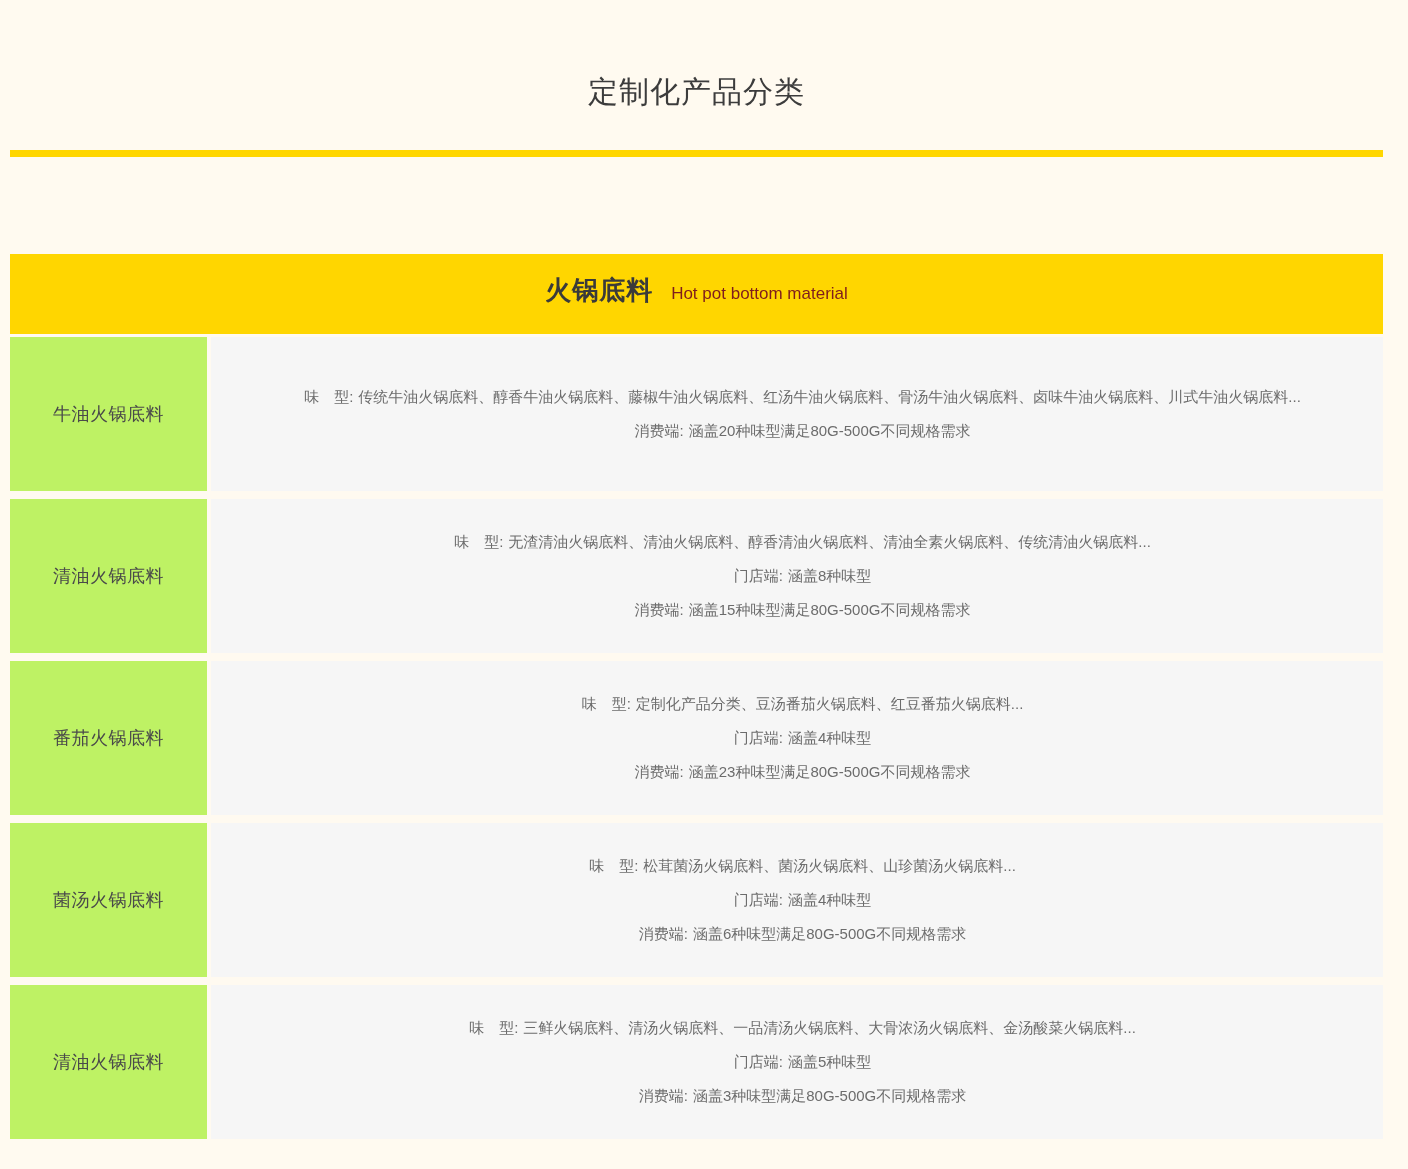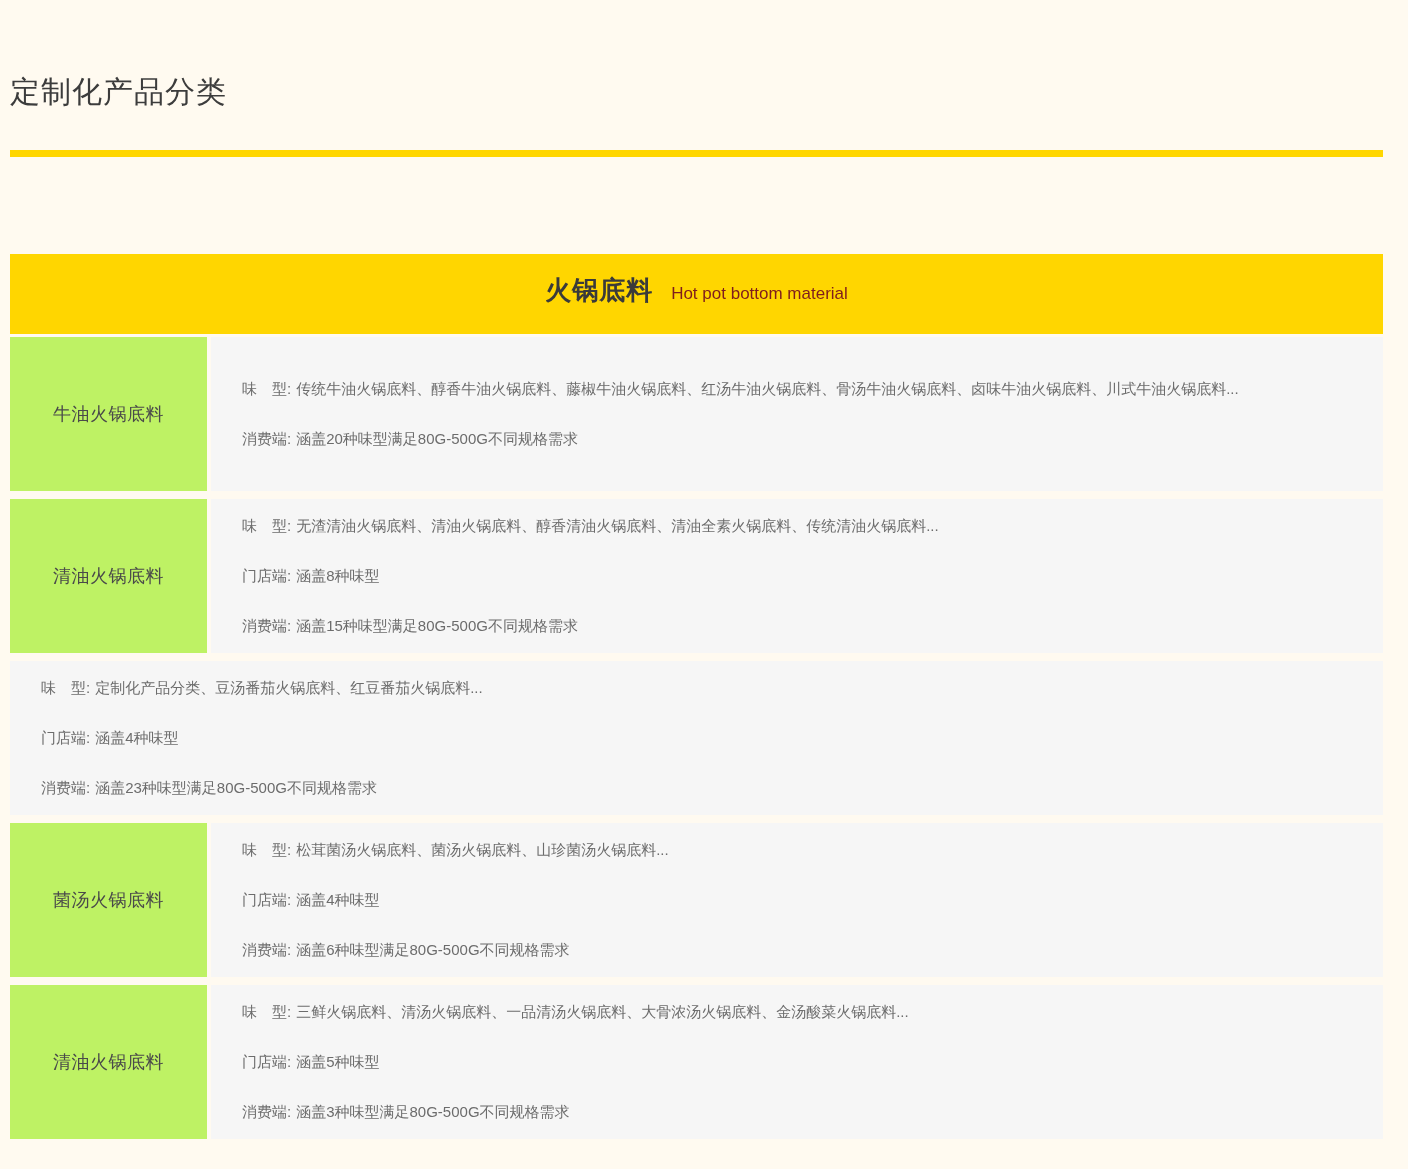--- a/index.html
+++ b/index.html
@@ -7,20 +7,21 @@
   body {
     width: 1408px;
     height: 1169px;
     background: #FFFAF0;
     font-family: "Liberation Sans", "DejaVu Sans", sans-serif;
     overflow: hidden;
   }
   .page {
     padding-left: 10px;
     padding-right: 25px;
+    text-align: center;
   }
   .page-title {
     margin: 0;
     padding-top: 72px;
     font-size: 30px;
     font-weight: 400;
     color: #3c3c3c;
     letter-spacing: 1px;
   }
   .accent-divider {
@@ -68,21 +69,21 @@
     letter-spacing: 0.5px;
   }
   .row-content {
     flex: 1;
     background: #F6F6F6;
     display: flex;
     flex-direction: column;
     justify-content: center;
     padding-left: 31px;
     padding-right: 20px;
-    row-gap: 30px;
+    row-gap: 14px;
   }
   .line {
     margin: 0;
     font-size: 15px;
     line-height: 20px;
     color: #6c6c6c;
     white-space: nowrap;
     overflow: hidden;
   }
   .line .lbl { margin-right: 5px; }
@@ -116,20 +117,21 @@
       <div class="row">
         <div class="row-label">清油火锅底料</div>
         <div class="row-content">
           <p class="line"><span class="lbl">味　型:</span><span class="val">无渣清油火锅底料、清油火锅底料、醇香清油火锅底料、清油全素火锅底料、传统清油火锅底料...</span></p>
           <p class="line"><span class="lbl">门店端:</span><span class="val">涵盖8种味型</span></p>
           <p class="line"><span class="lbl">消费端:</span><span class="val">涵盖15种味型满足80G-500G不同规格需求</span></p>
         </div>
       </div>
 
       <div class="row">
+        <div class="row-label">番茄火锅底料</div>
         <div class="row-content">
           <p class="line"><span class="lbl">味　型:</span><span class="val">定制化产品分类、豆汤番茄火锅底料、红豆番茄火锅底料...</span></p>
           <p class="line"><span class="lbl">门店端:</span><span class="val">涵盖4种味型</span></p>
           <p class="line"><span class="lbl">消费端:</span><span class="val">涵盖23种味型满足80G-500G不同规格需求</span></p>
         </div>
       </div>
 
       <div class="row">
         <div class="row-label">菌汤火锅底料</div>
         <div class="row-content">

